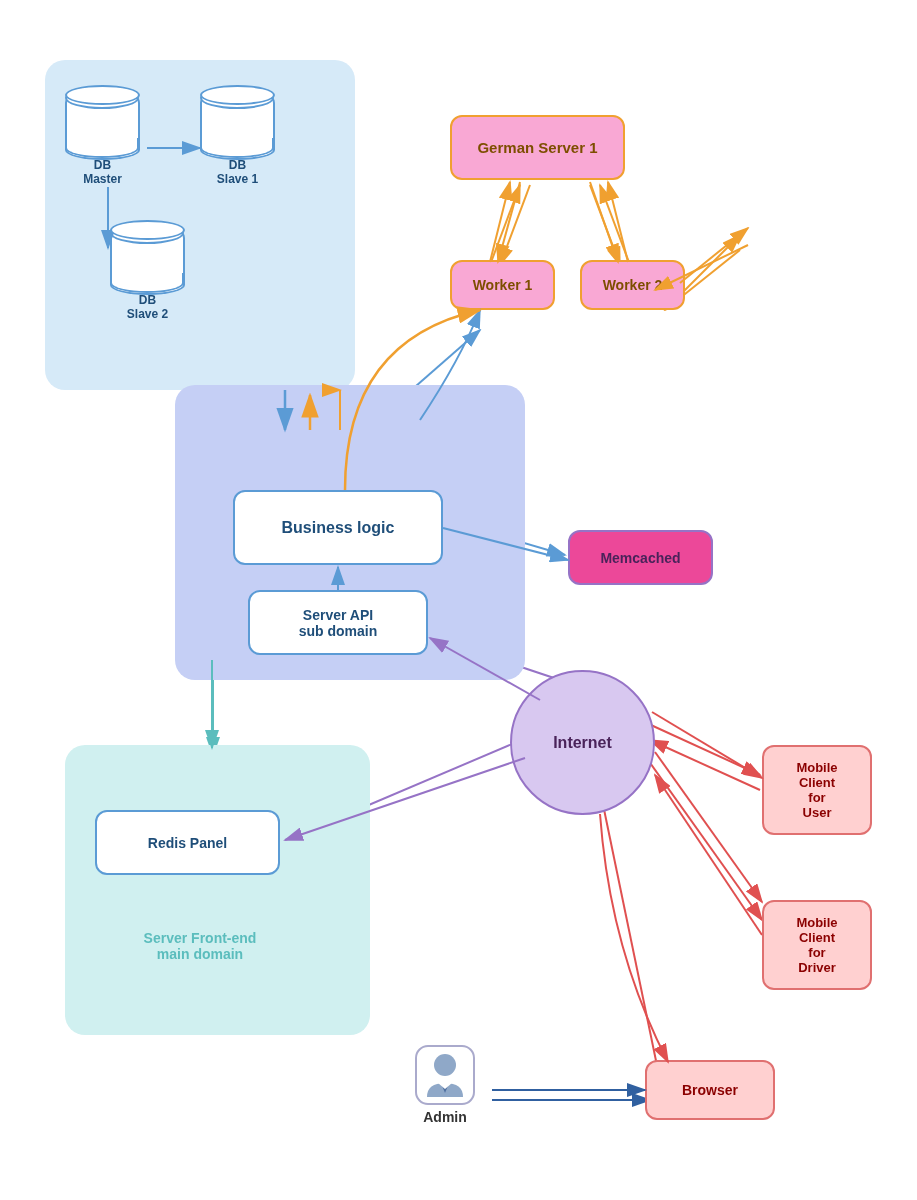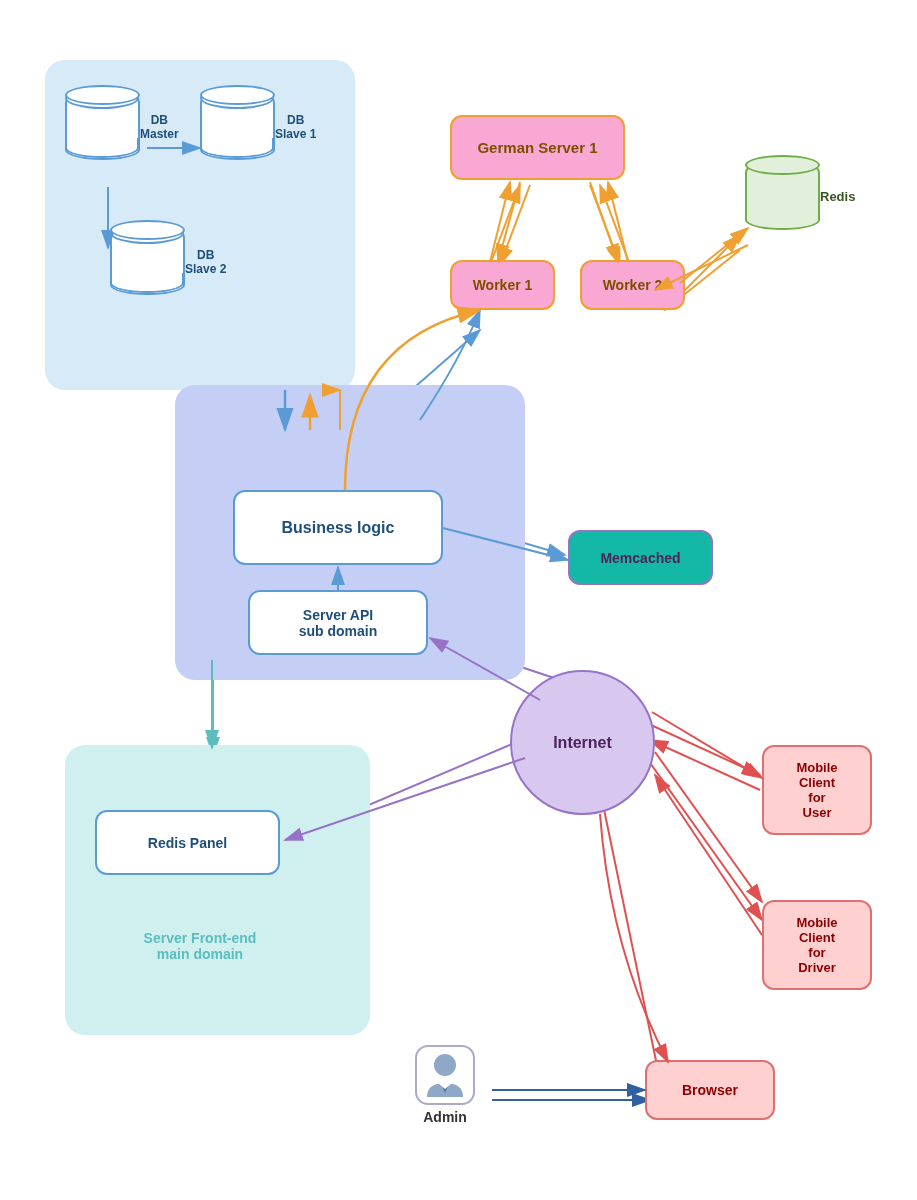--- a/index.html
+++ b/index.html
@@ -22,21 +22,21 @@
       display: flex;
       align-items: center;
       justify-content: center;
       text-align: center;
       font-weight: 500;
     }
     
     .cylinder {
       position: absolute;
       display: flex;
-      flex-direction: row;
+      flex-direction: column;
       align-items: center;
       justify-content: space-between;
       text-align: center;
     }
     .cylinder-body {
       border: 2px solid #5b9bd5;
       background: #fff;
       border-radius: 8px;
       width: 70px;
       height: 60px;
@@ -89,21 +89,21 @@
       border: 2px solid #f0a030;
       border-radius: 12px;
       background: #f9a8d4;
       color: #7d4e00;
       font-size: 14px;
       font-weight: 600;
     }
     .box-purple-outline {
       border: 2px solid #9673c6;
       border-radius: 12px;
-      background: #14b8a6;
+      background: #ec4899;
       color: #4a235a;
       font-size: 14px;
       font-weight: 600;
     }
     .box-pink {
       border: 2px solid #e07070;
       border-radius: 12px;
       background: #ffd0d0;
       color: #8b0000;
       font-size: 13px;
@@ -286,27 +286,20 @@
   </div>
 
   <div class="node box-orange" style="left:450px; top:260px; width:105px; height:50px;">
     <span>Worker 1</span>
   </div>
 
   <div class="node box-orange" style="left:580px; top:260px; width:105px; height:50px;">
     <span>Worker 2</span>
   </div>
 
-  <div class="cylinder box-green-cylinder" style="position:absolute; left:745px; top:165px;">
-    <div style="width:75px; height:55px; border:2px solid #70ad47; border-radius:8px; background:#e2efda; display:flex; align-items:center; justify-content:center; position:relative;">
-      <div style="position:absolute; top:-12px; left:-2px; width:75px; height:20px; border:2px solid #70ad47; border-radius:50%; background:#e2efda; z-index:1;"></div>
-      <div style="position:absolute; bottom:-12px; left:-2px; width:75px; height:20px; border:2px solid #70ad47; border-top:none; border-radius: 0 0 50% 50%; background:#e2efda;"></div>
-    </div>
-    <div style="color:#375623; font-size:13px; font-weight:700; margin-top:8px;">Redis</div>
-  </div>
 
   <div class="region region-server" style="left:175px; top:385px; width:350px; height:295px;"></div>
 
   <div class="node box-blue-outline" style="left:233px; top:490px; width:210px; height:75px; font-size:16px; background:#fff;">
     <span>Business logic</span>
   </div>
 
   <div class="node box-purple-outline" style="left:568px; top:530px; width:145px; height:55px;">
     <span>Memcached</span>
   </div>

